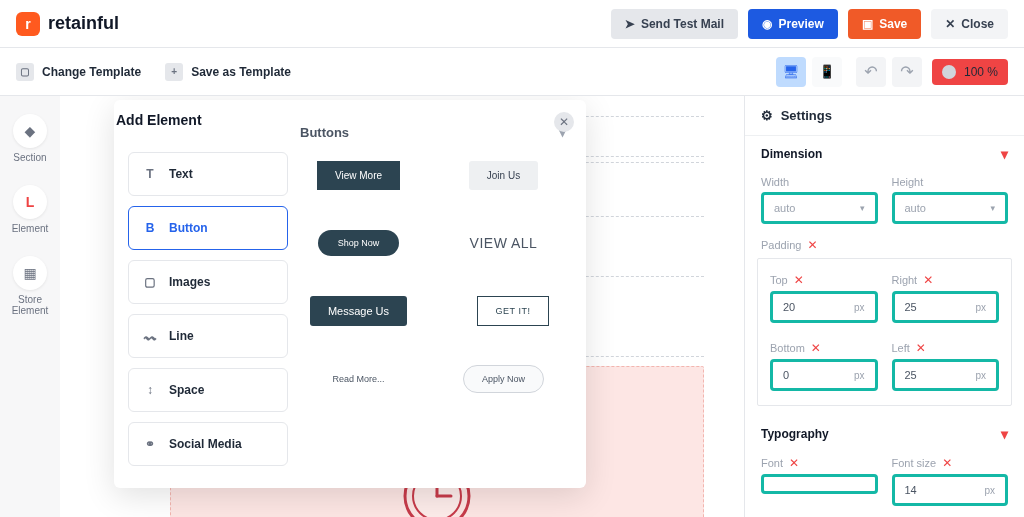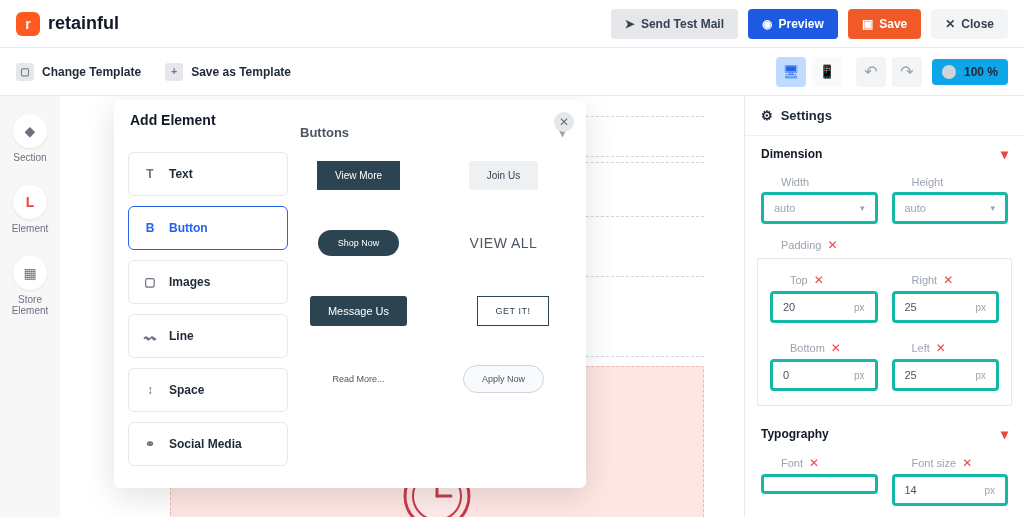--- a/index.html
+++ b/index.html
@@ -16,21 +16,21 @@
 .subbar { height: 48px; background: #fff; border-bottom: 1px solid #e5e7eb; display: flex; align-items: center; justify-content: space-between; padding: 0 16px; }
 .sub-left { display: flex; gap: 24px; }
 .sub-item { display: flex; align-items: center; gap: 8px; font-size: 12px; font-weight: 600; color: #1f2937; cursor: pointer; }
 .sub-icon { width: 18px; height: 18px; background: #e5e7eb; border-radius: 3px; display: flex; align-items: center; justify-content: center; font-size: 10px; color: #6b7280; }
 .sub-right { display: flex; align-items: center; gap: 10px; }
 .device-grp { display: flex; gap: 6px; padding: 4px; background: transparent; }
 .device-btn { width: 30px; height: 30px; border-radius: 4px; display: flex; align-items: center; justify-content: center; cursor: pointer; background: #f9fafb; color: #9ca3af; font-size: 13px; }
 .device-btn.active { background: #bfdbfe; color: #2563eb; }
 .undo-grp { display: flex; gap: 6px; }
 .undo-btn { width: 30px; height: 30px; display: flex; align-items: center; justify-content: center; background: #f3f4f6; border-radius: 4px; cursor: pointer; color: #9ca3af; }
-.zoom { display: flex; align-items: center; gap: 8px; background: #0ea5e9; padding: 6px 10px; border-radius: 4px; font-size: 12px; font-weight: 700; }
+.zoom { display: flex; align-items: center; gap: 8px; background: #ef4444; padding: 6px 10px; border-radius: 4px; font-size: 12px; font-weight: 400; }
 .zoom-circ { width: 14px; height: 14px; border-radius: 50%; background: #d1d5db; }
 .main { display: flex; height: calc(517px - 96px); }
 .left-rail { width: 60px; background: transparent; display: flex; flex-direction: column; align-items: center; padding-top: 18px; gap: 22px; }
 .rail-item { display: flex; flex-direction: column; align-items: center; gap: 4px; font-size: 10px; color: #6b7280; cursor: pointer; }
 .rail-circle { width: 34px; height: 34px; border-radius: 50%; background: #fff; box-shadow: 0 1px 3px rgba(0,0,0,0.08); display: flex; align-items: center; justify-content: center; font-size: 14px; color: #6b7280; }
 .rail-item.active .rail-circle { color: #ef4444; }
 .canvas-area { flex: 1; position: relative; overflow: hidden; }
 .canvas-bg { position: absolute; inset: 0; background: #fff; }
 .pink-block { position: absolute; left: 110px; right: 40px; top: 270px; height: 200px; background: #fde6e4; border: 1px dashed #f2b5af; border-radius: 2px; }
 .clock { position: absolute; left: 50%; transform: translateX(-50%); bottom: 20px; }
@@ -55,21 +55,21 @@
 .s5 { background: #2c4451; color: #fff; border-radius: 3px; font-size: 11px; }
 .s6 { background: transparent; border: 1.5px solid #2c4451; color: #2c4451; font-size: 9px; letter-spacing: 0.5px; margin-left: 19px; }
 .s7 { background: transparent; color: #4b5563; font-size: 9px; }
 .s8 { background: #f9fafb; border: 1px solid #d1d5db; color: #4b5563; border-radius: 18px; font-size: 9px; padding: 8px 18px; }
 .right-panel { width: 280px; background: #fff; border-left: 1px solid #e5e7eb; overflow-y: auto; font-size: 12px; }
 .panel-head { display: flex; align-items: center; gap: 8px; padding: 12px 16px; border-bottom: 1px solid #eef0f2; font-weight: 700; font-size: 13px; }
 .section-row { display: flex; justify-content: space-between; align-items: center; padding: 10px 16px 8px; font-weight: 700; font-size: 12px; color: #111827; }
 .collapse-ico { color: #ef4444; font-size: 14px; cursor: pointer; }
 .field-row { display: flex; gap: 14px; padding: 6px 16px; }
 .fcol { flex: 1; }
-.flabel { font-size: 11px; color: #9ca3af; margin-bottom: 4px; display: flex; align-items: center; gap: 6px; margin-left: 20px; }
+.flabel { font-size: 11px; color: #9ca3af; margin-bottom: 4px; display: flex; align-items: center; gap: 6px; }
 .remove-x { color: #ef4444; font-size: 12px; cursor: pointer; }
 .finput { display: flex; align-items: center; justify-content: space-between; border: 3px solid #14b8a6; border-radius: 4px; padding: 7px 10px; font-size: 11px; color: #9ca3af; }
 .finput .val { color: #4b5563; }
 .padding-box { border: 1px solid #e5e7eb; margin: 4px 12px 10px 12px; padding: 10px 6px; border-radius: 2px; }
 .padding-row { display: flex; gap: 14px; padding: 4px 6px; }
 .unit { color: #9ca3af; font-size: 10px; }
 .arrow { font-size: 9px; color: #9ca3af; }
 svg.clock-svg { width: 120px; height: 100px; }
 .dashed-line { position: absolute; left: 110px; right: 40px; border-top: 1px dashed #d1d5db; }
 </style>
@@ -180,21 +180,21 @@
             <circle cx="18" cy="44" r="2" fill="#c73b4a"></circle>
             <circle cx="102" cy="44" r="2" fill="#c73b4a"></circle>
             <circle cx="24" cy="78" r="2" fill="#c73b4a"></circle>
           </svg>
         </div>
       </div>
     </div>
 
     <div class="popup">
       <div class="popup-close">✕</div>
-      <div style="position:absolute;left:14px;top:12px;" class="popup-title">Add Element</div>
+      <div style="position:absolute;left:0;top:12px;" class="popup-title">Add Element</div>
       <div class="popup-sidebar">
         <div class="el-option">
           <span class="el-ico">T</span>
           <span>Text</span>
         </div>
         <div class="el-option active">
           <span class="el-ico">B</span>
           <span>Button</span>
         </div>
         <div class="el-option">

